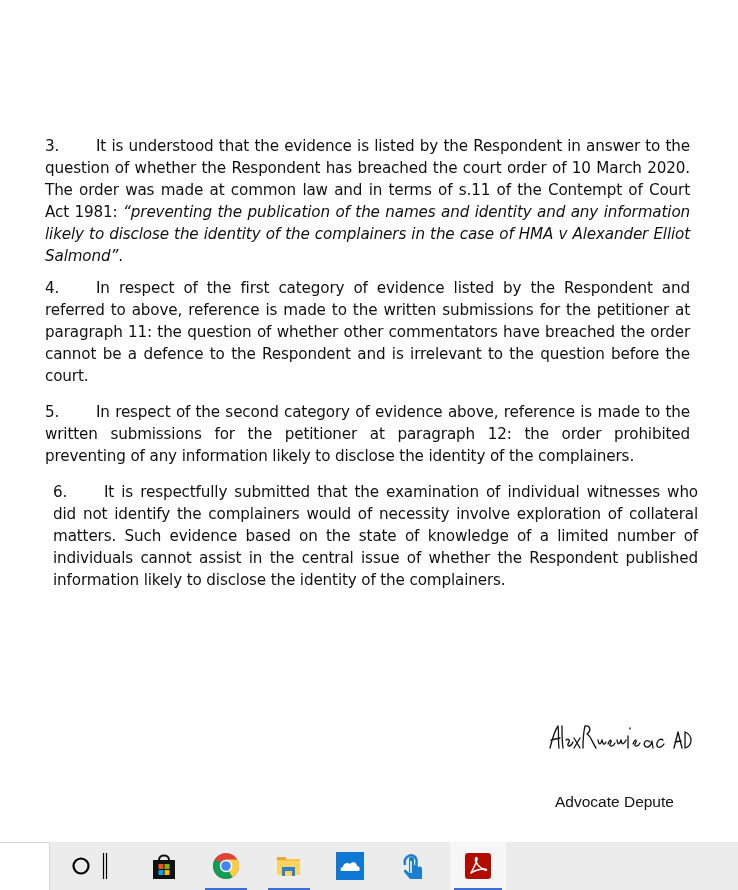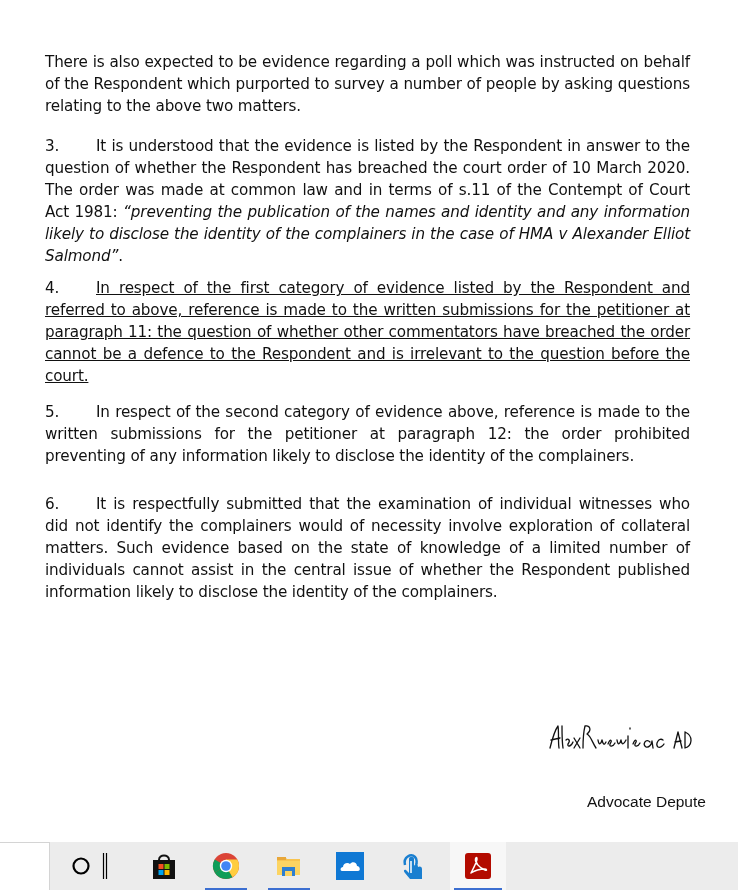--- a/index.html
+++ b/index.html
@@ -16,31 +16,31 @@
   .para {
     position: absolute; left: 45px; width: 645px;
     font-size: 15.2px; line-height: 22px;
     text-align: justify; letter-spacing: -0.15px;
     word-spacing: 0px;
   }
   .para .num { display: inline-block; width: 51px; }
   .para em { font-style: italic; }
   #p-intro { top: 36px; }
   #p3 { top: 120px; }
-  #p4 { top: 262px; text-decoration: underline; }
+  #p4 { top: 262px; }
   #p5 { top: 386px; }
-  #p6 { top: 478px; }
+  #p6 { top: 466px; margin-left: 8px; }
 
   .signature {
     position: absolute; left: 546px; top: 722px; width: 150px; height: 30px;
   }
   .sig-title {
     position: absolute; left: 555px; top: 793px;
     font-family: "Liberation Sans", sans-serif;
-    font-size: 15.5px; color: #111; margin-left: 32px;
+    font-size: 15.5px; color: #111;
   }
 
   .taskbar {
     position: absolute; left: 0; top: 842px; width: 738px; height: 48px;
     background: #ececec;
   }
   .tb-left {
     position: absolute; left: 0; top: 0; width: 50px; height: 48px;
     background: #ffffff; border-right: 1px solid #d4d4d4; border-top: 1px solid #d4d4d4;
     box-sizing: border-box;
@@ -52,21 +52,20 @@
   .tb-item.running::after {
     content: ""; position: absolute; left: 4px; right: 4px; bottom: 0; height: 2px;
     background: #3c6fd1;
   }
   .tb-item.active { background: #f7f7f7; }
 </style>
 </head>
 <body>
 
 <div class="page">
-  <p class="para" id="p-intro">There is also expected to be evidence regarding a poll which was instructed on behalf of the Respondent which purported to survey a number of people by asking questions relating to the above two matters.</p>
 
   <p class="para" id="p3"><span class="num">3.</span><span>It is understood that the evidence is listed by the Respondent in answer to the question of whether the Respondent has breached the court order of 10 March 2020. The order was made at common law and in terms of s.11 of the Contempt of Court Act 1981: </span><em>“preventing the publication of the names and identity and any information likely to disclose the identity of the complainers in the case of HMA v Alexander Elliot Salmond”</em><span>.</span></p>
 
   <p class="para" id="p4"><span class="num">4.</span><span>In respect of the first category of evidence listed by the Respondent and referred to above, reference is made to the written submissions for the petitioner at paragraph 11: the question of whether other commentators have breached the order cannot be a defence to the Respondent and is irrelevant to the question before the court.</span></p>
 
   <p class="para" id="p5"><span class="num">5.</span><span>In respect of the second category of evidence above, reference is made to the written submissions for the petitioner at paragraph 12: the order prohibited preventing of any information likely to disclose the identity of the complainers.</span></p>
 
   <p class="para" id="p6"><span class="num">6.</span><span>It is respectfully submitted that the examination of individual witnesses who did not identify the complainers would of necessity involve exploration of collateral matters. Such evidence based on the state of knowledge of a limited number of individuals cannot assist in the central issue of whether the Respondent published information likely to disclose the identity of the complainers.</span></p>
 
   <svg class="signature" viewBox="0 0 150 30" width="150" height="30">

